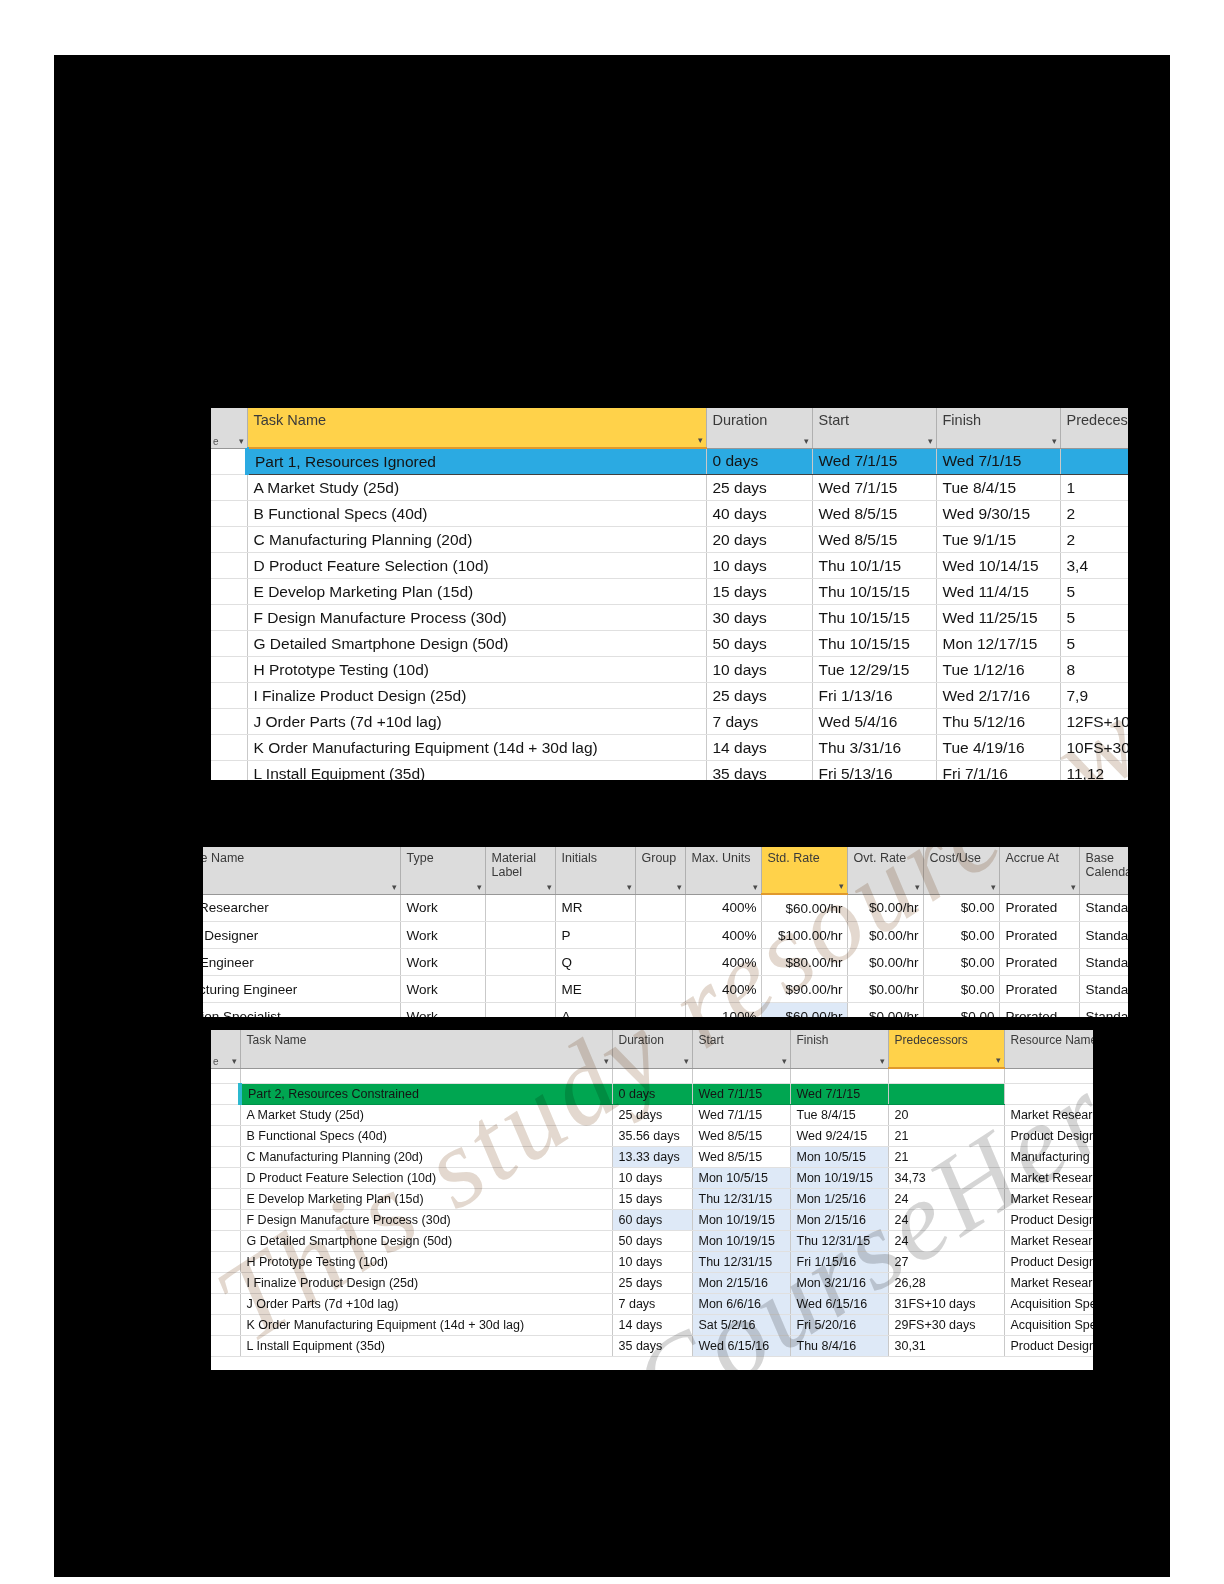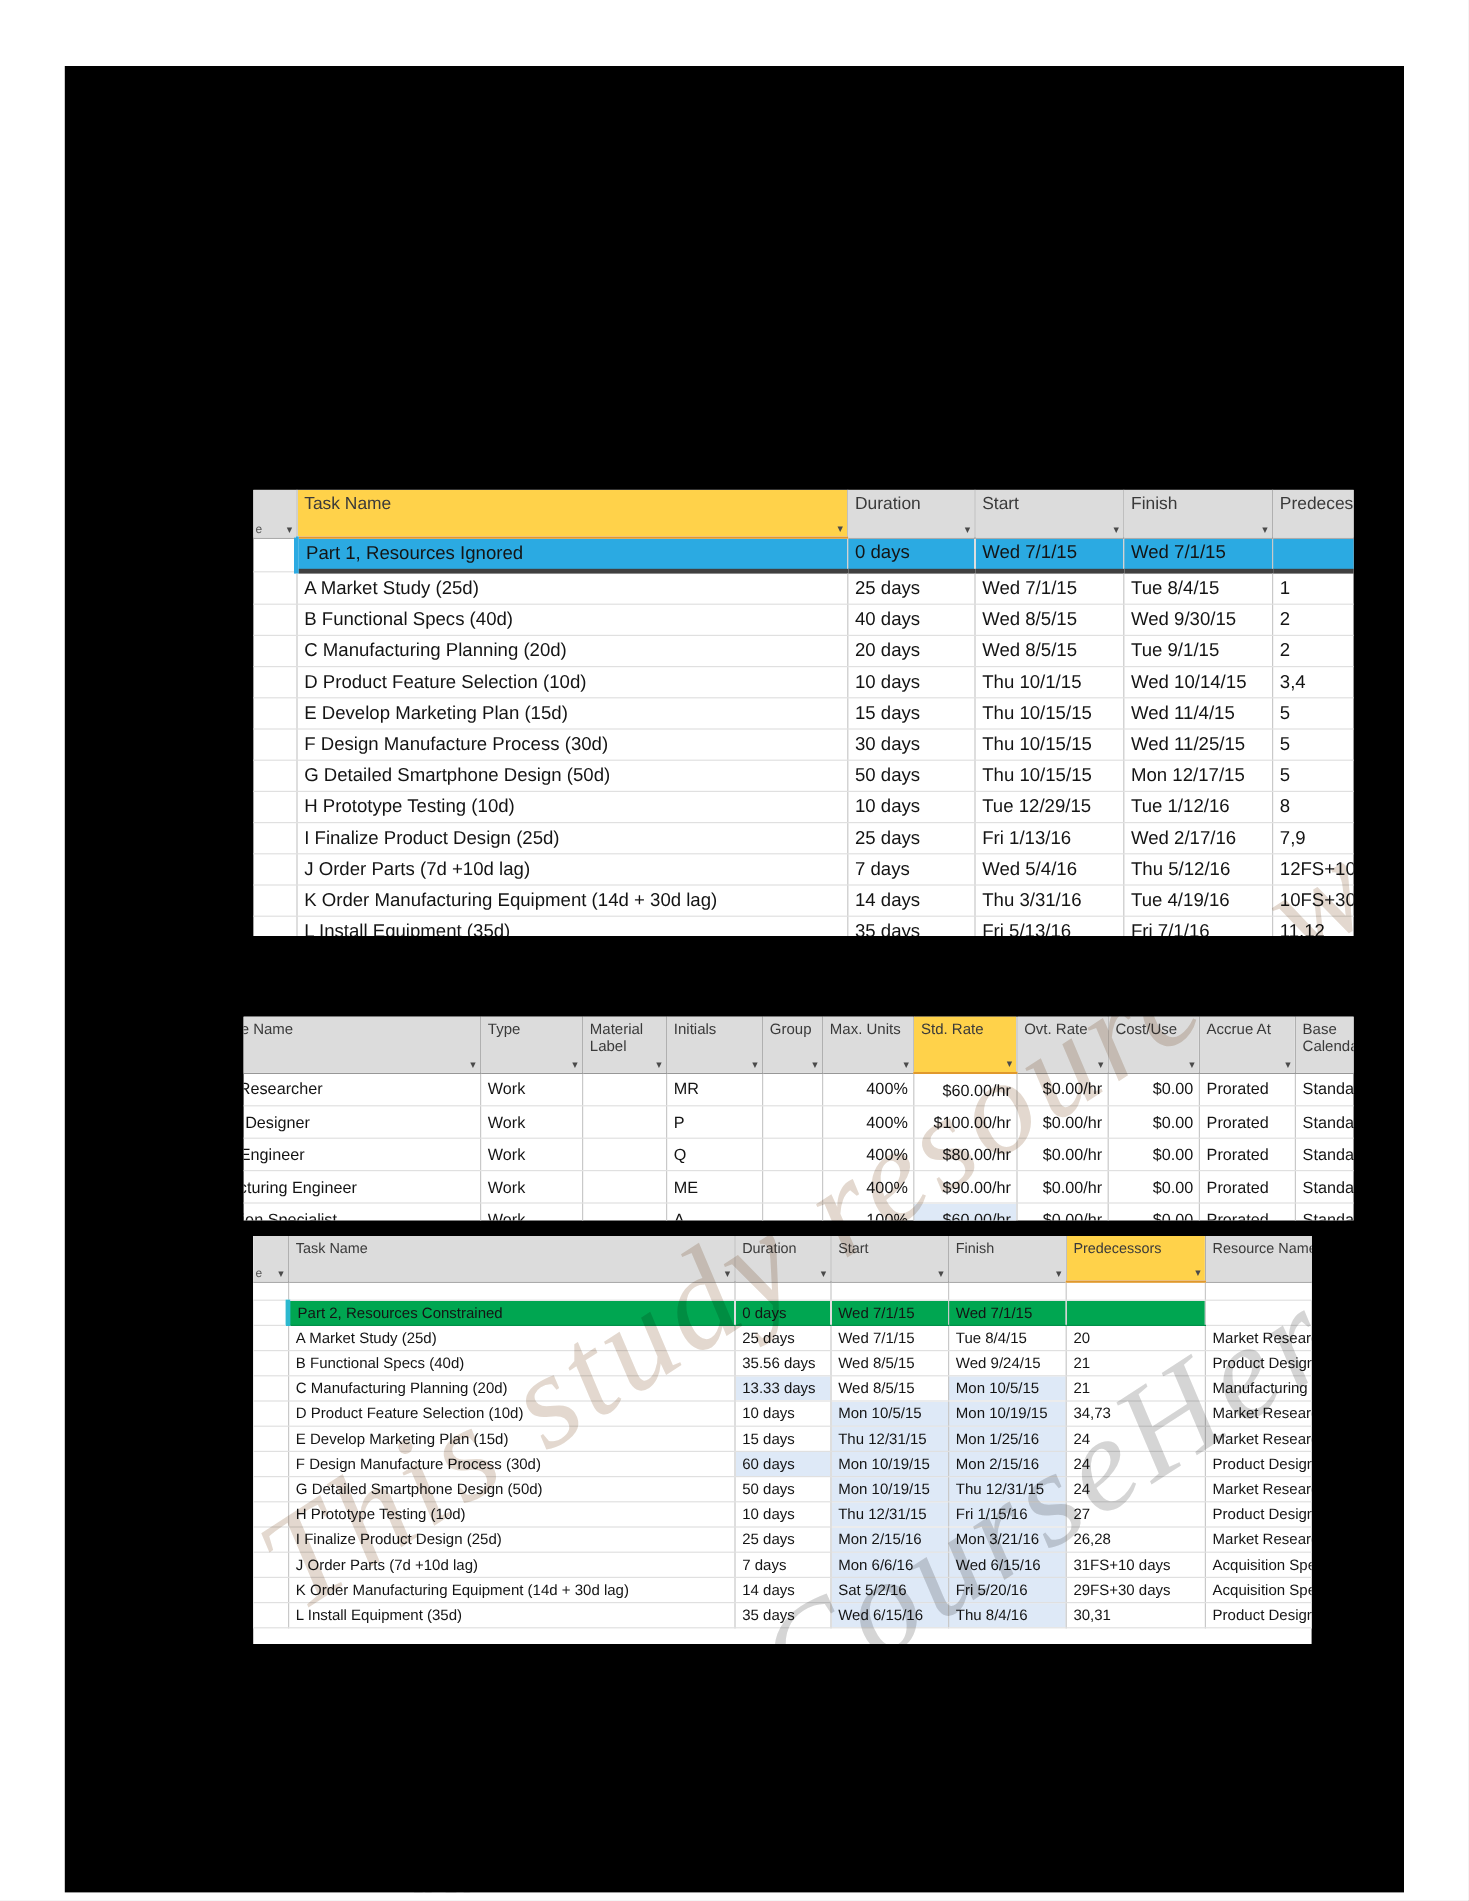--- a/index.html
+++ b/index.html
@@ -13,21 +13,21 @@
           border-right:1px solid #c9c9c9;border-bottom:1px solid #e0e0e0;
           color:#141414;font-weight:400;}
   .sheet th{position:relative;background:#dcdcdc;border-right:1px solid #b0b0b0;
           border-bottom:1px solid #979797;color:#3a3a3a;text-align:left;
           vertical-align:top;white-space:normal;line-height:1.15;padding-top:4px;}
   .sheet th.hl{background:var(--hl,#FFD24A);border-bottom:2px solid #e0992d;}
   .arr{position:absolute;right:3px;bottom:2px;font-size:9px;color:#4a4a4a;line-height:1;}
   .frag{position:absolute;left:2px;bottom:0;font-size:10px;color:#555;}
   td.r{text-align:right;}
   td.chg{background:#dee9f7;}
-  tr.row-blue td.paint{background:#2baae2;border-bottom:4px solid #404040;}
+  tr.row-blue td.paint{background:#2baae2;border-bottom:1px solid #404040;}
   tr.row-green td.paint{background:#00a651;border-bottom:1px solid #00914a;}
   
   .t1{left:157px;top:353px;width:917px;height:372px;font-size:15.5px;}
   .t1 th{height:35px;font-size:14.5px;}
   .t1 td{height:25px;}
   
   .t2{left:149px;top:792px;width:925px;height:170px;font-size:13.5px;}
   .t2 .shift{margin-left:-55px;}
   .t2 th{height:42px;font-size:12.5px;}
   .t2 td{height:26px;}

